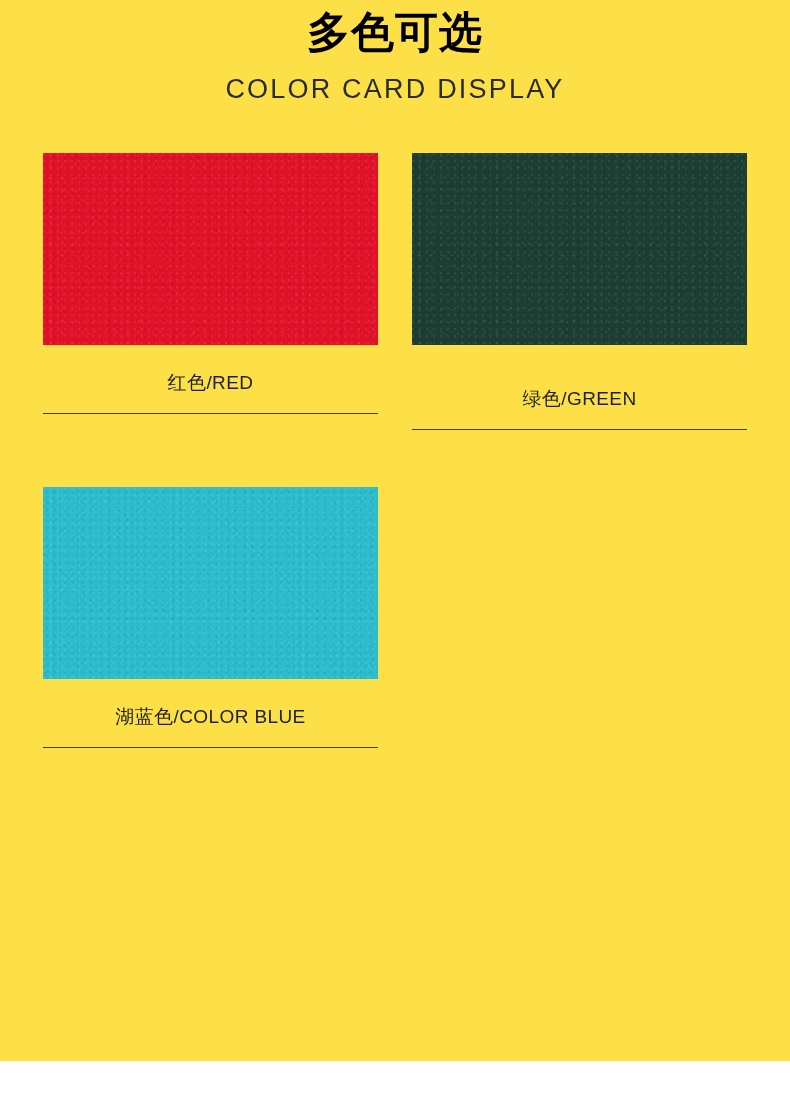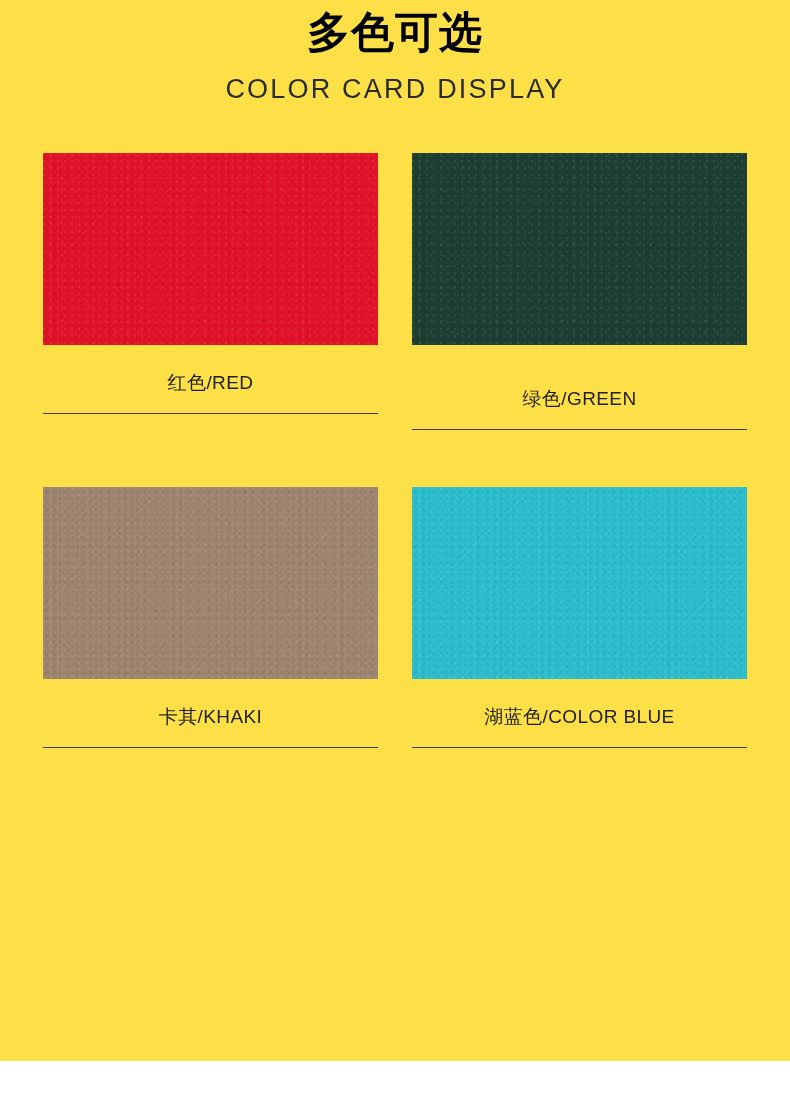--- a/index.html
+++ b/index.html
@@ -124,25 +124,20 @@
       <span class="swatch-rule" style="background: rgb(58, 58, 58);"></span>
     </div>
 
 
     <div class="swatch-cell row-1">
       <span class="swatch-chip" style="background-color: rgb(29, 63, 51);"></span>
       <span class="swatch-label" style="color: rgb(31, 31, 31); margin-top: 16px;">绿色/GREEN</span>
       <span class="swatch-rule" style="background: rgb(58, 58, 58);"></span>
     </div>
 
-    <div class="swatch-cell row-1">
-      <span class="swatch-chip" style="background-color: rgb(158, 134, 112);"></span>
-      <span class="swatch-label" style="color: rgb(31, 31, 31);">卡其/KHAKI</span>
-      <span class="swatch-rule" style="background: rgb(58, 58, 58);"></span>
-    </div>
 
     <div class="swatch-cell row-2">
       <span class="swatch-chip" style="background-color: rgb(44, 190, 207);"></span>
       <span class="swatch-label" style="color: rgb(31, 31, 31);">湖蓝色/COLOR BLUE</span>
       <span class="swatch-rule" style="background: rgb(58, 58, 58);"></span>
     </div>
 
   </div>
 </div>
 

